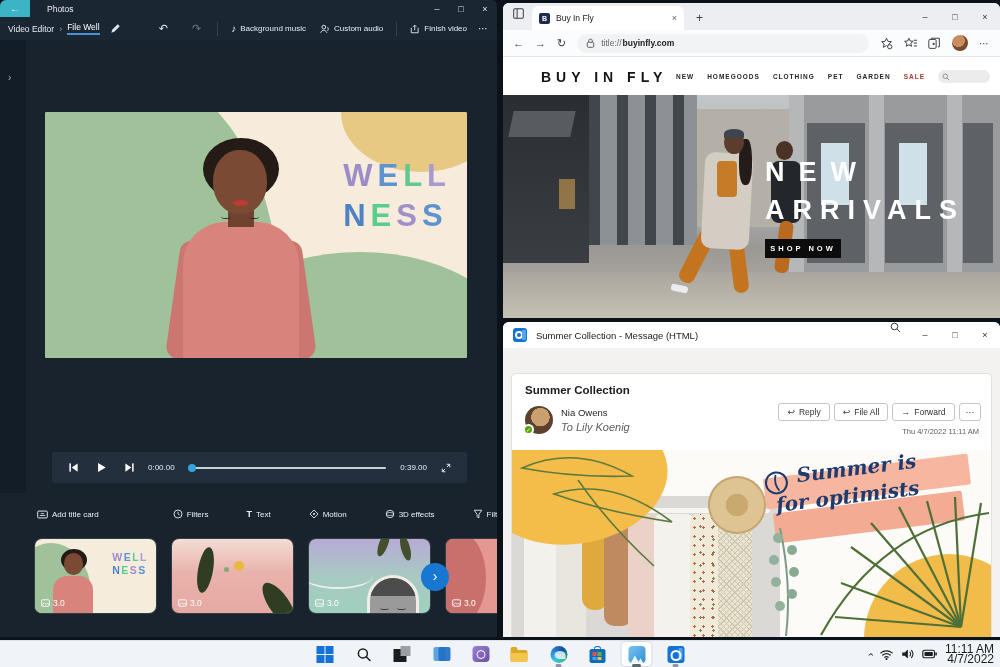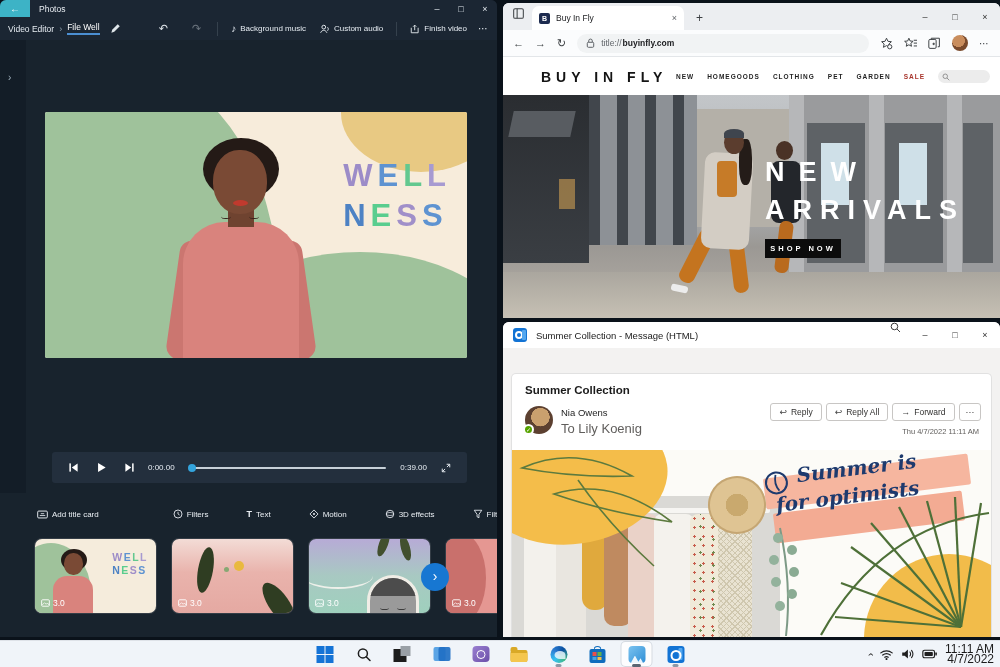--- a/index.html
+++ b/index.html
@@ -5,21 +5,21 @@
   * { margin:0; padding:0; box-sizing:border-box; }
   html,body { width:1000px; height:667px; }
   body { font-family:"Liberation Sans","DejaVu Sans",sans-serif; background:#0a121a; position:relative; overflow:hidden; }
   .screen { position:absolute; inset:0; }
   .abs { position:absolute; }
 
   
   .photos-win { position:absolute; left:0; top:0; width:497px; height:637px; background:#18232d; border-radius:6px 6px 0 0; overflow:hidden; }
   .p-titlebar { position:absolute; left:0; top:0; right:0; height:17px; background:#1b2633; display:flex; align-items:center; }
   .p-back { width:30px; height:17px; background:#3db3c6; color:#fff; font-size:10px; display:flex; align-items:center; justify-content:center; }
-  .p-apptitle { margin-left:9px; font-size:8.5px; color:#e8edf2; }
+  .p-apptitle { margin-left:17px; font-size:8.5px; color:#e8edf2; }
   .wc-group { margin-left:auto; display:flex; height:100%; }
   .wc { width:24px; height:100%; display:flex; align-items:center; justify-content:center; font-size:9px; color:#dfe5ea; }
   .p-toolbar { position:absolute; left:0; top:17px; right:0; height:23px; background:#1b2633; display:flex; align-items:center; font-size:8px; color:#e6ecf2; }
   .crumb-root { margin-left:8px; font-size:8.5px; }
   .crumb-sep { margin:0 5px; color:#8fa0ad; font-size:9px; }
   .crumb-proj { font-size:8.5px; color:#fff; border-bottom:2px solid #4b8fd4; padding-bottom:1px; }
   .pencil-btn { margin-left:10px; display:flex; }
   .p-undo,.p-redo { font-size:11px; color:#dfe5ea; padding:0 14px; }
   .p-redo { opacity:.4; padding:0 10px; }
   .vsep { width:1px; height:14px; background:#35414d; margin:0 6px; }
@@ -137,21 +137,21 @@
   .o-title { margin-left:9px; font-size:9.5px; color:#1a1a1a; }
   .o-search { width:30px; display:flex; justify-content:center; }
   .wco { width:30px; height:26px; display:flex; align-items:center; justify-content:center; font-size:9px; color:#333; }
   .o-menubar { position:absolute; left:0; top:26px; right:0; height:21px; background:#fff; border-bottom:1px solid #e6e6e6; display:flex; align-items:center; gap:18px; padding-left:14px; font-size:9px; color:#3a3a3a; }
   .o-menu-active { font-weight:bold; color:#1b1b1b; }
   .o-card { position:absolute; left:8px; right:8px; top:51px; bottom:0; background:#fff; border:1px solid #e1e1e1; border-bottom:none; border-radius:5px 5px 0 0; overflow:hidden; }
   .o-subject { position:absolute; left:13px; top:10px; font-size:11.5px; font-weight:bold; color:#1b1b1b; }
   .o-avatar { position:absolute; left:13px; top:32px; width:28px; height:28px; border-radius:50%; background:radial-gradient(circle at 55% 40%,#caa06e 0 40%,#5c4030 41% 100%); }
   .o-badge { position:absolute; left:-2px; bottom:-1px; width:11px; height:11px; background:#57a300; border:2px solid #fff; border-radius:50%; color:#fff; font-size:6px; display:flex; align-items:center; justify-content:center; }
   .o-sender { position:absolute; left:49px; top:33px; font-size:9.5px; font-weight:normal; color:#1f1f1f; }
-  .o-recipient { position:absolute; left:49px; top:47px; font-size:13px; color:#605e5c; }
+  .o-recipient { position:absolute; left:49px; top:47px; font-size:11px; color:#605e5c;font-style:italic; }
   .o-actions { position:absolute; right:10px; top:29px; display:flex; gap:4px; }
   .o-btn { height:18px; border:1px solid #c8c6c4; border-radius:3px; background:#fff; display:flex; align-items:center; gap:4px; padding:0 8px; font-size:8.5px; color:#323130; white-space:nowrap; }
   .o-arrow { font-size:9px; color:#444; }
   .o-time { position:absolute; right:12px; top:53px; font-size:7.5px; color:#605e5c; }
   .mail-art { position:absolute; left:0; right:0; top:76px; bottom:0; background:#fcfbf7; overflow:hidden; }
   .ma-wall { position:absolute; left:0; top:46px; width:268px; height:150px; background:#dad9d5; }
   .ma-rail { position:absolute; left:8px; top:58px; width:250px; height:5px; background:#f6f5f2; border-radius:2px; }
   .cloth { position:absolute; top:64px; bottom:0; border-radius:8px 8px 0 0; }
   .ma-hat { position:absolute; left:196px; top:26px; width:58px; height:58px; border-radius:50%; transform:rotate(-10deg); background:radial-gradient(circle,#c9a96e 0 27%,#dfc493 28% 100%); box-shadow:inset 0 0 0 2px rgba(150,112,56,.35); z-index:4; }
   .ma-blob { position:absolute; left:-34px; top:-38px; width:190px; height:132px; background:#f4bd4a; border-radius:50%; transform:rotate(-8deg); }
@@ -574,21 +574,21 @@
       </div>
       <div class="o-sender">Nia Owens</div>
       <div class="o-recipient">To Lily Koenig</div>
       <div class="o-actions">
         <span class="o-btn">
           <span class="o-arrow">↩</span>
           <span>Reply</span>
         </span>
         <span class="o-btn">
           <span class="o-arrow">↩</span>
-          <span>Reply All</span>
+          <span>File All</span>
         </span>
         <span class="o-btn">
           <span class="o-arrow">→</span>
           <span>Forward</span>
         </span>
         <span class="o-btn" style="padding:0 6px;">
           <span>⋯</span>
         </span>
       </div>
       <div class="o-time">Thu 4/7/2022 11:11 AM</div>

